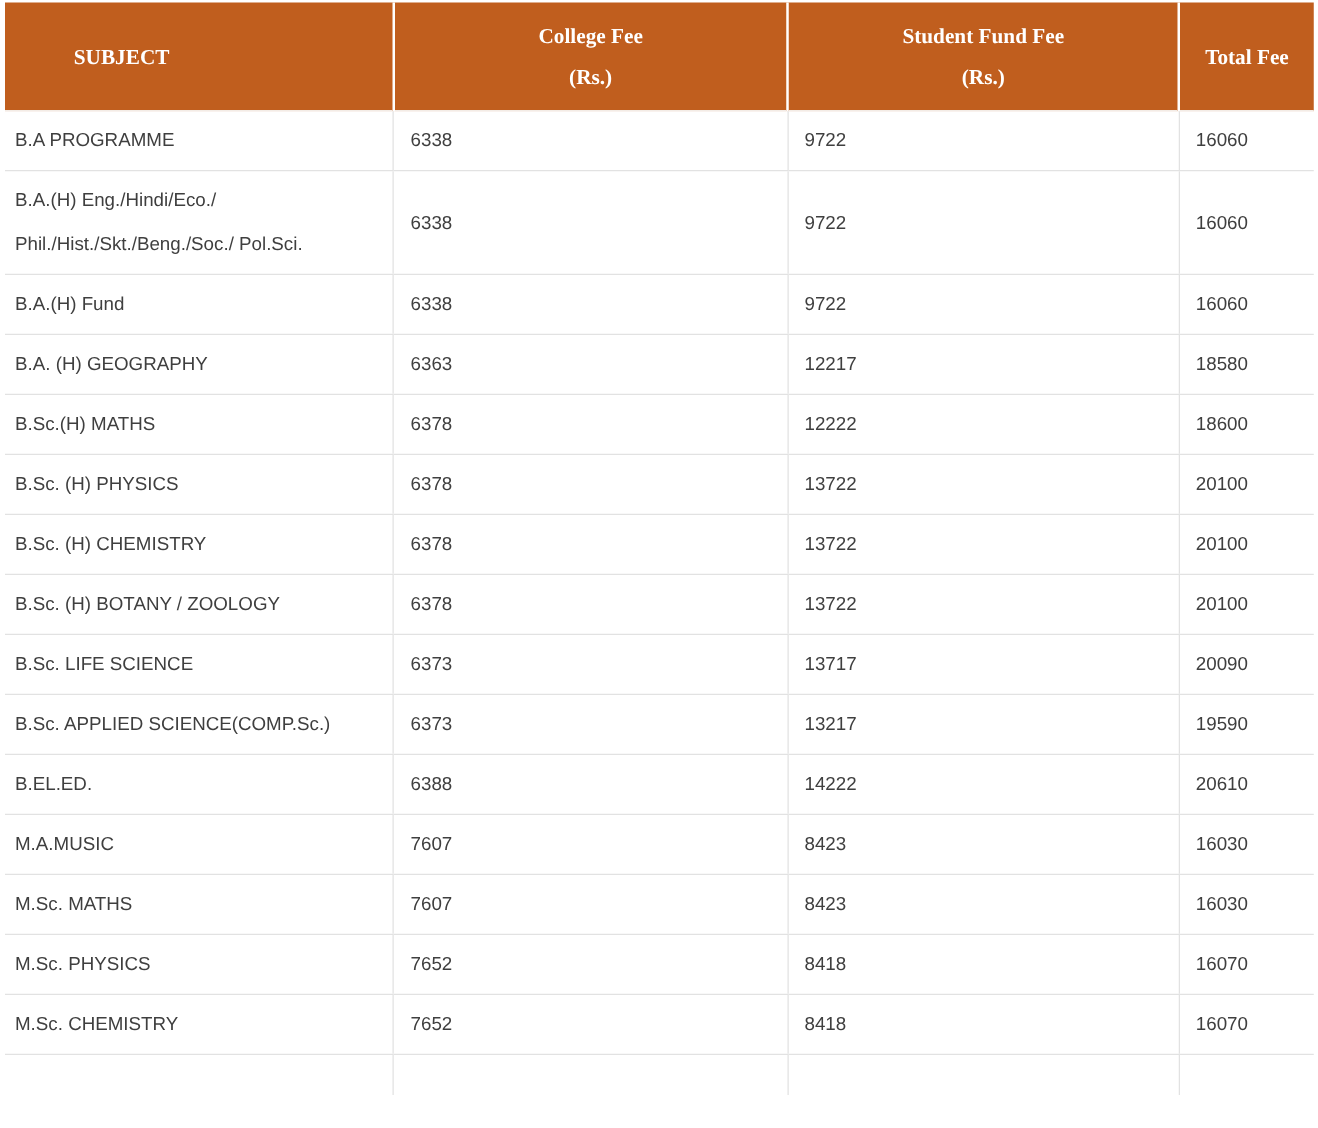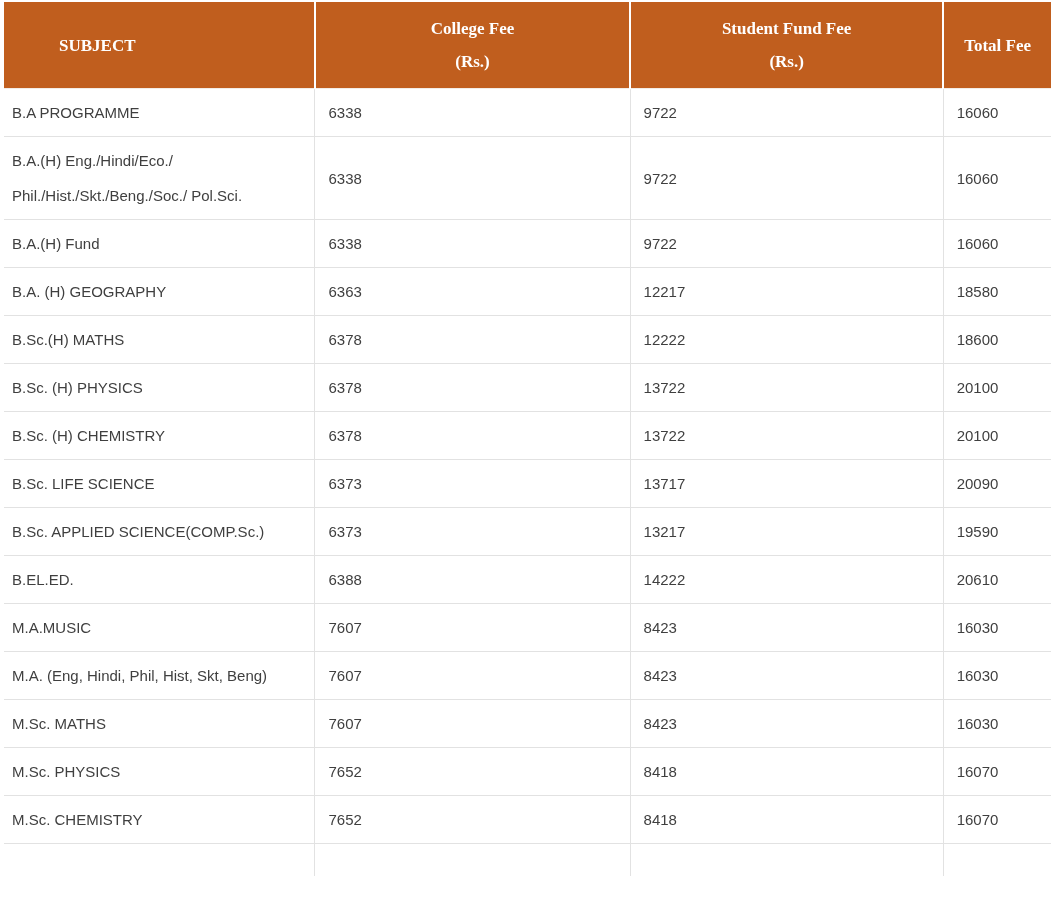--- a/index.html
+++ b/index.html
@@ -153,20 +153,29 @@
         <td class="c-subject">
             <span class="s-line">B.Sc. (H) CHEMISTRY</span>
             <span class="s-line"></span>
           </td>
         <td>6378</td>
         <td>13722</td>
         <td>20100</td>
       </tr>
       <tr>
         <td class="c-subject">
+            <span class="s-line">B.Sc. (H) BOTANY / ZOOLOGY</span>
+            <span class="s-line"></span>
+          </td>
+        <td>6378</td>
+        <td>13722</td>
+        <td>20100</td>
+      </tr>
+      <tr>
+        <td class="c-subject">
             <span class="s-line">B.Sc. LIFE SCIENCE</span>
             <span class="s-line"></span>
           </td>
         <td>6373</td>
         <td>13717</td>
         <td>20090</td>
       </tr>
       <tr>
         <td class="c-subject">
             <span class="s-line">B.Sc. APPLIED SCIENCE(COMP.Sc.)</span>
@@ -181,29 +190,20 @@
             <span class="s-line">B.EL.ED.</span>
             <span class="s-line"></span>
           </td>
         <td>6388</td>
         <td>14222</td>
         <td>20610</td>
       </tr>
       <tr>
         <td class="c-subject">
             <span class="s-line">M.A.MUSIC</span>
-            <span class="s-line"></span>
-          </td>
-        <td>7607</td>
-        <td>8423</td>
-        <td>16030</td>
-      </tr>
-      <tr>
-        <td class="c-subject">
-            <span class="s-line">M.A. (Eng, Hindi, Phil, Hist, Skt, Beng)</span>
             <span class="s-line"></span>
           </td>
         <td>7607</td>
         <td>8423</td>
         <td>16030</td>
       </tr>
       <tr>
         <td class="c-subject">
             <span class="s-line">M.Sc. MATHS</span>
             <span class="s-line"></span>

